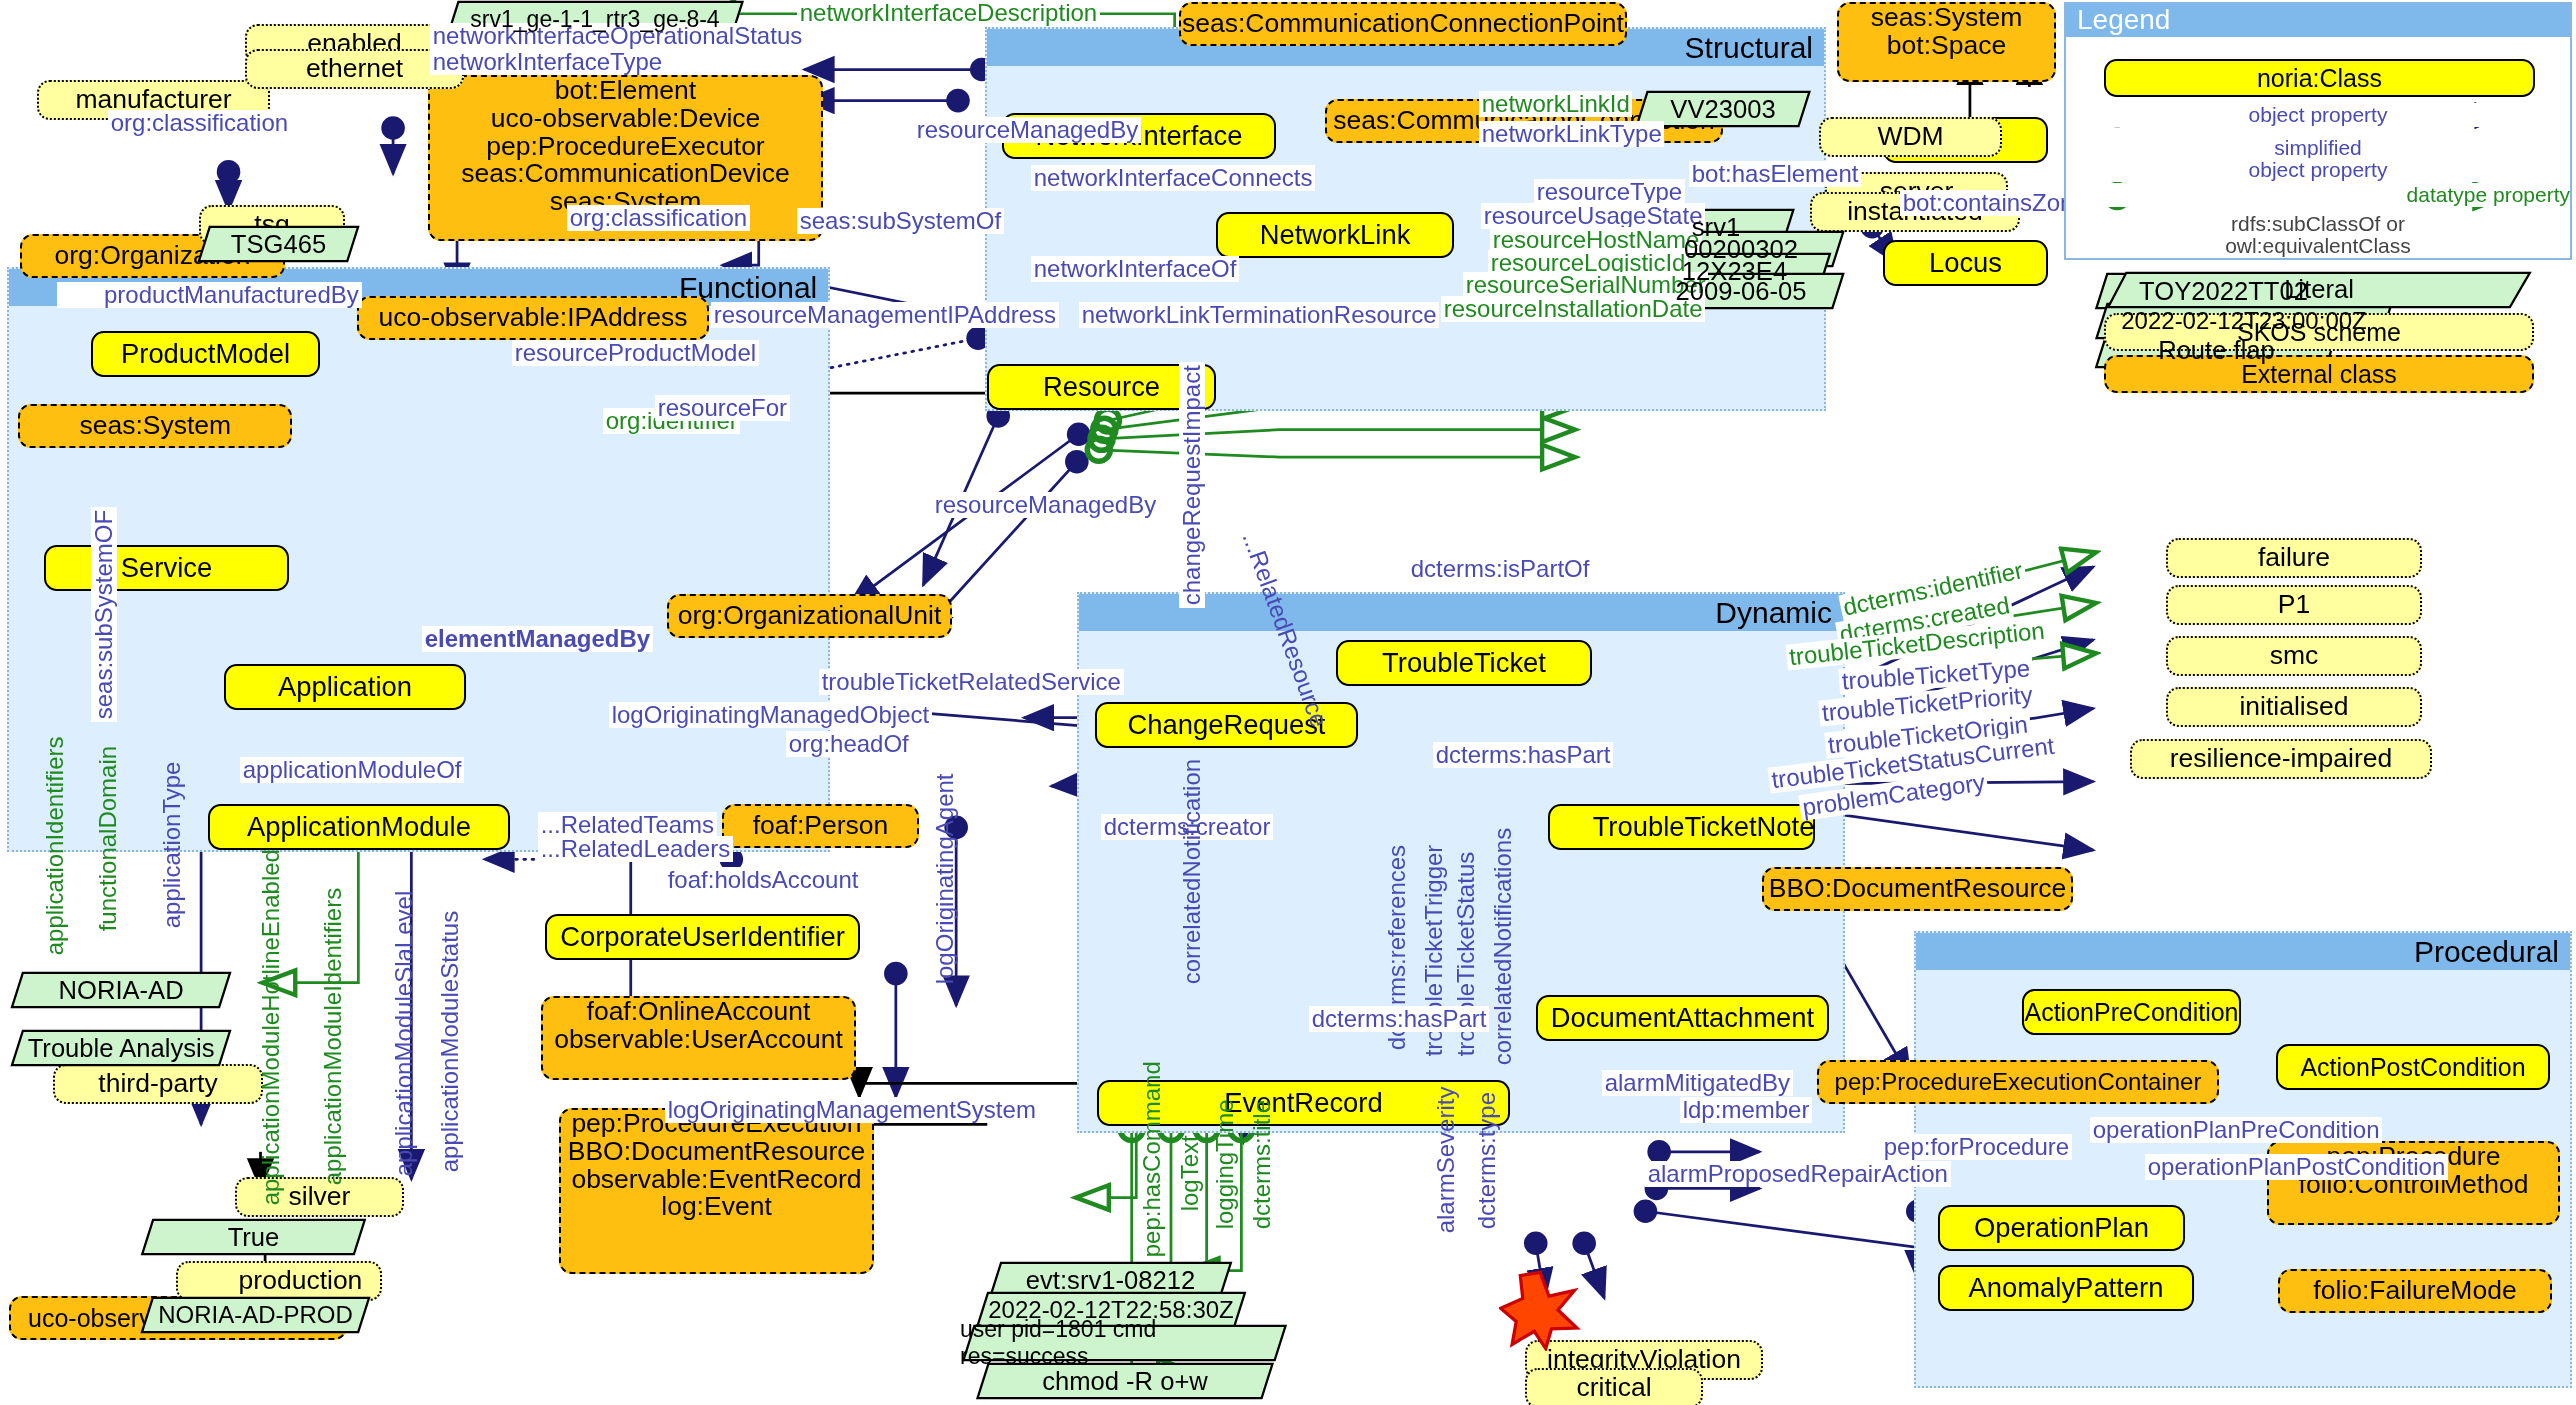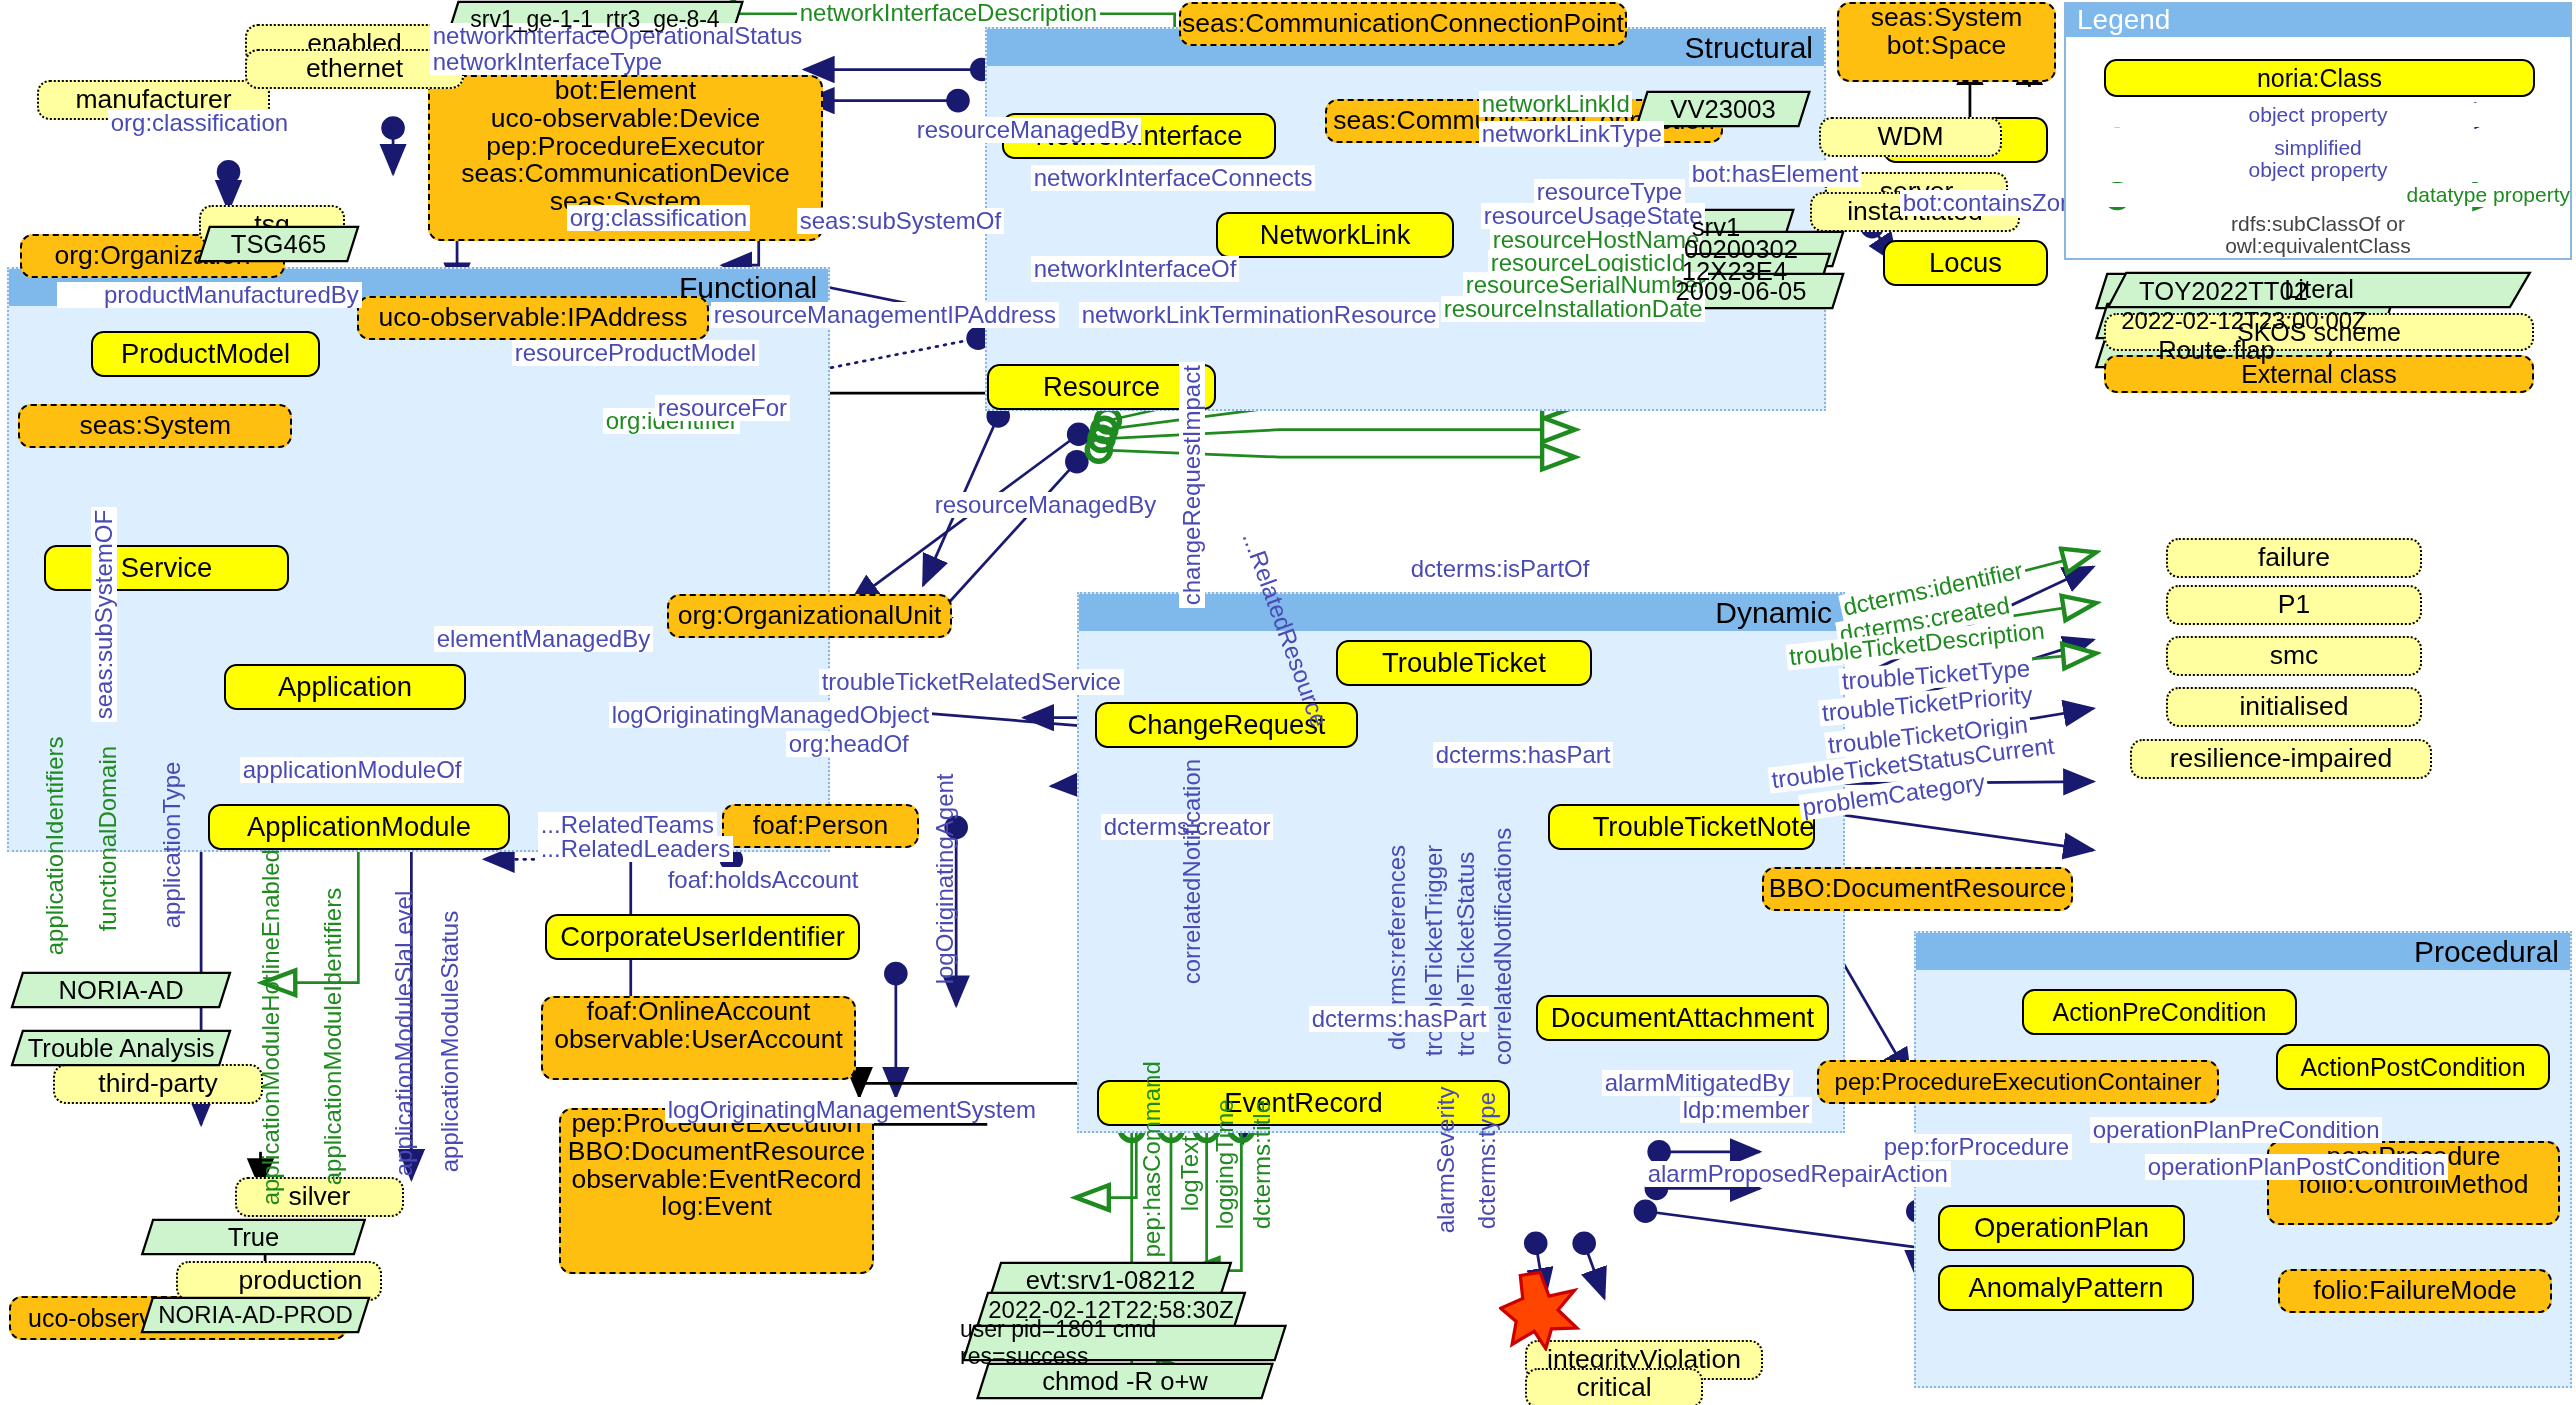--- a/index.html
+++ b/index.html
@@ -249,21 +249,21 @@
   <div class="node cls" style="left:1883px;top:240px;width:165px;height:46px;">Locus</div>
   <div class="node cls" style="left:44px;top:545px;width:245px;height:46px;">Service</div>
   <div class="node cls" style="left:224px;top:664px;width:242px;height:46px;">Application</div>
   <div class="node cls" style="left:208px;top:804px;width:302px;height:46px;">ApplicationModule</div>
   <div class="node cls" style="left:545px;top:914px;width:315px;height:46px;">CorporateUserIdentifier</div>
   <div class="node cls" style="left:1336px;top:640px;width:256px;height:46px;">TroubleTicket</div>
   <div class="node cls" style="left:1095px;top:702px;width:263px;height:46px;">ChangeRequest</div>
   <div class="node cls" style="left:1548px;top:804px;width:267px;height:46px;padding-left:44px;">TroubleTicketNote</div>
   <div class="node cls" style="left:1536px;top:995px;width:293px;height:46px;">DocumentAttachment</div>
   <div class="node cls" style="left:1097px;top:1080px;width:413px;height:46px;">EventRecord</div>
-  <div class="node cls" style="left:2022px;top:989px;width:275px;height:46px;font-size:25px;">ActionPreCondition</div>
+  <div class="node cls" style="left:2022px;top:989px;width:219px;height:46px;font-size:25px;">ActionPreCondition</div>
   <div class="node cls" style="left:2276px;top:1044px;width:274px;height:46px;font-size:25px;">ActionPostCondition</div>
   <div class="node cls" style="left:1938px;top:1205px;width:247px;height:46px;">OperationPlan</div>
   <div class="node cls" style="left:1938px;top:1265px;width:256px;height:46px;">AnomalyPattern</div>
 
   <div class="node skos" style="left:37px;top:80px;width:233px;height:40px;">manufacturer</div>
   <div class="node skos" style="left:245px;top:24px;width:219px;height:40px;">enabled</div>
   <div class="node skos" style="left:245px;top:49px;width:219px;height:40px;">ethernet</div>
   <div class="node skos" style="left:199px;top:205px;width:146px;height:40px;">tsg</div>
   <div class="node skos" style="left:1819px;top:117px;width:183px;height:40px;">WDM</div>
   <div class="node skos" style="left:1825px;top:172px;width:183px;height:40px;">server</div>
@@ -415,21 +415,21 @@
   <div class="elabel" style="left:1534px;top:179px;">resourceType</div>
   <div class="elabel" style="left:1481px;top:203px;">resourceUsageState</div>
   <div class="elabel green" style="left:1490px;top:227px;">resourceHostName</div>
   <div class="elabel green" style="left:1488px;top:250px;">resourceLogisticId</div>
   <div class="elabel green" style="left:1463px;top:272px;">resourceSerialNumber</div>
   <div class="elabel green" style="left:1441px;top:296px;">resourceInstallationDate</div>
   <div class="elabel" style="left:655px;top:395px;">resourceFor</div>
   <div class="elabel" style="left:932px;top:492px;">resourceManagedBy</div>
   <div class="elabel vert nb" style="left:1261px;top:526px;transform:rotate(70deg);">...RelatedResource</div>
   <div class="elabel vert" style="left:1179px;top:608px;transform:rotate(-90deg);transform-origin:0 0;">changeRequestImpact</div>
-  <div class="elabel" style="left:434px;top:626px;">elementManagedBy</div>
+  <div class="elabel" style="left:422px;top:626px;font-weight:bold;">elementManagedBy</div>
   <div class="elabel" style="left:819px;top:669px;">troubleTicketRelatedService</div>
   <div class="elabel" style="left:609px;top:702px;">logOriginatingManagedObject</div>
   <div class="elabel" style="left:786px;top:731px;">org:headOf</div>
   <div class="elabel vert" style="left:91px;top:722px;transform:rotate(-90deg);transform-origin:0 0;">seas:subSystemOF</div>
   <div class="elabel" style="left:240px;top:757px;">applicationModuleOf</div>
   <div class="elabel" style="left:538px;top:812px;">...RelatedTeams</div>
   <div class="elabel" style="left:538px;top:836px;">...RelatedLeaders</div>
   <div class="elabel" style="left:665px;top:867px;">foaf:holdsAccount</div>
   <div class="elabel vert green nb" style="left:42px;top:958px;transform:rotate(-90deg);transform-origin:0 0;">applicationIdentifiers</div>
   <div class="elabel vert green nb" style="left:95px;top:934px;transform:rotate(-90deg);transform-origin:0 0;">functionalDomain</div>

